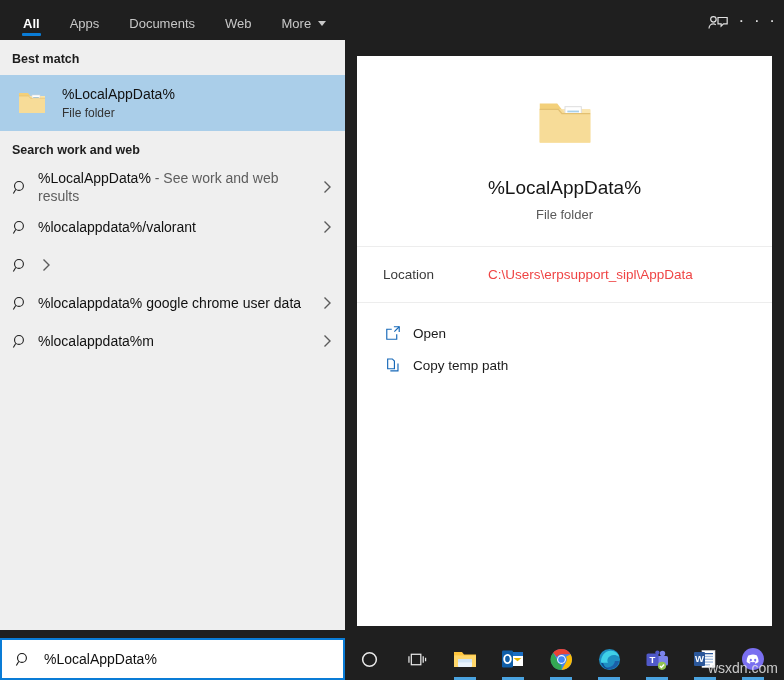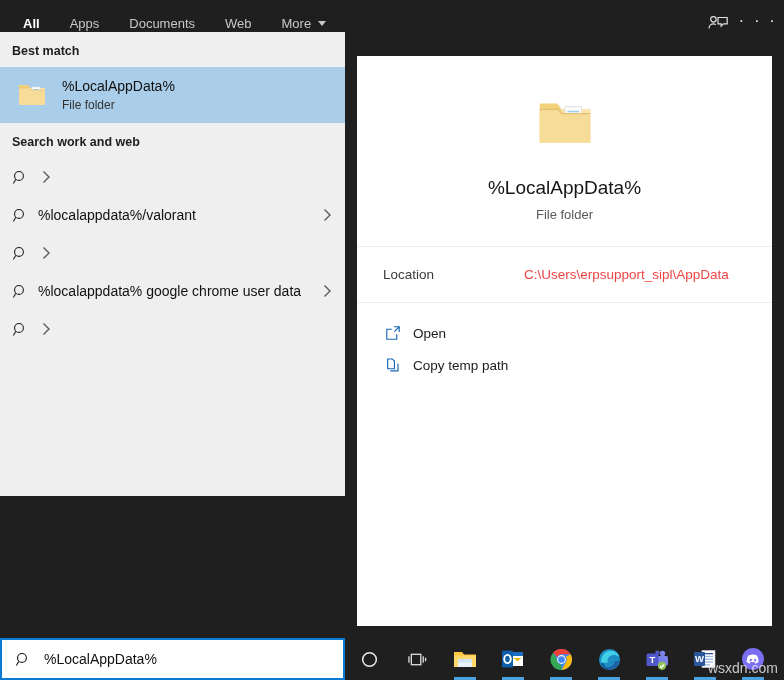--- a/index.html
+++ b/index.html
@@ -79,22 +79,22 @@
     letter-spacing: 2.5px;
     font-size: 17px;
     color: #e2e2e2;
     line-height: 1;
     padding-bottom: 6px;
   }
 
   
   .left-panel {
     position: absolute;
-    left: 0; top: 32px;
-    width: 345px; height: 464px;
+    left: 0; top: 40px;
+    width: 345px; height: 590px;
     background: #efefef;
     overflow: hidden;
   }
   .section-header {
     font-size: 12.5px;
     font-weight: bold;
     color: #1d1d1d;
     padding: 12px 0 9px 12px;
   }
 
@@ -171,21 +171,20 @@
     font-size: 13px;
     color: #595959;
     margin-top: 8px;
   }
   .location-row {
     display: flex;
     align-items: center;
     height: 56px;
     padding: 0 0 0 26px;
     border-bottom: 1px solid #ededed;
-    gap: 36px;
   }
   .loc-label {
     width: 105px;
     flex: none;
     font-size: 13.5px;
     color: #3b3b3b;
   }
   .loc-value {
     font-size: 13.5px;
     color: #ef4444;
@@ -327,20 +326,21 @@
 
     <div>
 
       <div class="result-row">
         <div class="res-icon">
           <svg width="17" height="17" viewBox="0 0 20 20" fill="none" stroke="currentColor" stroke-width="1.3">
               <circle cx="8.2" cy="8.2" r="5.2"></circle>
               <path d="M4.4 12.3L1.6 17"></path>
             </svg>
         </div>
+        <div class="res-label"><span>%LocalAppData%</span><b></b><span class="dim"> - See work and web results</span></div>
         <div class="chev">
           <svg width="10" height="14" viewBox="0 0 10 14" fill="none" stroke="currentColor" stroke-width="1.4">
               <path d="M2.5 1.5L8 7l-5.5 5.5"></path>
             </svg>
         </div>
       </div>
 
       <div class="result-row">
         <div class="res-icon">
           <svg width="17" height="17" viewBox="0 0 20 20" fill="none" stroke="currentColor" stroke-width="1.3">
@@ -386,20 +386,21 @@
         </div>
       </div>
 
       <div class="result-row">
         <div class="res-icon">
           <svg width="17" height="17" viewBox="0 0 20 20" fill="none" stroke="currentColor" stroke-width="1.3">
               <circle cx="8.2" cy="8.2" r="5.2"></circle>
               <path d="M4.4 12.3L1.6 17"></path>
             </svg>
         </div>
+        <div class="res-label"><span>%localappdata%</span><b>m</b><span class="dim"></span></div>
         <div class="chev">
           <svg width="10" height="14" viewBox="0 0 10 14" fill="none" stroke="currentColor" stroke-width="1.4">
               <path d="M2.5 1.5L8 7l-5.5 5.5"></path>
             </svg>
         </div>
       </div>
 
     </div>
   </div>
 

